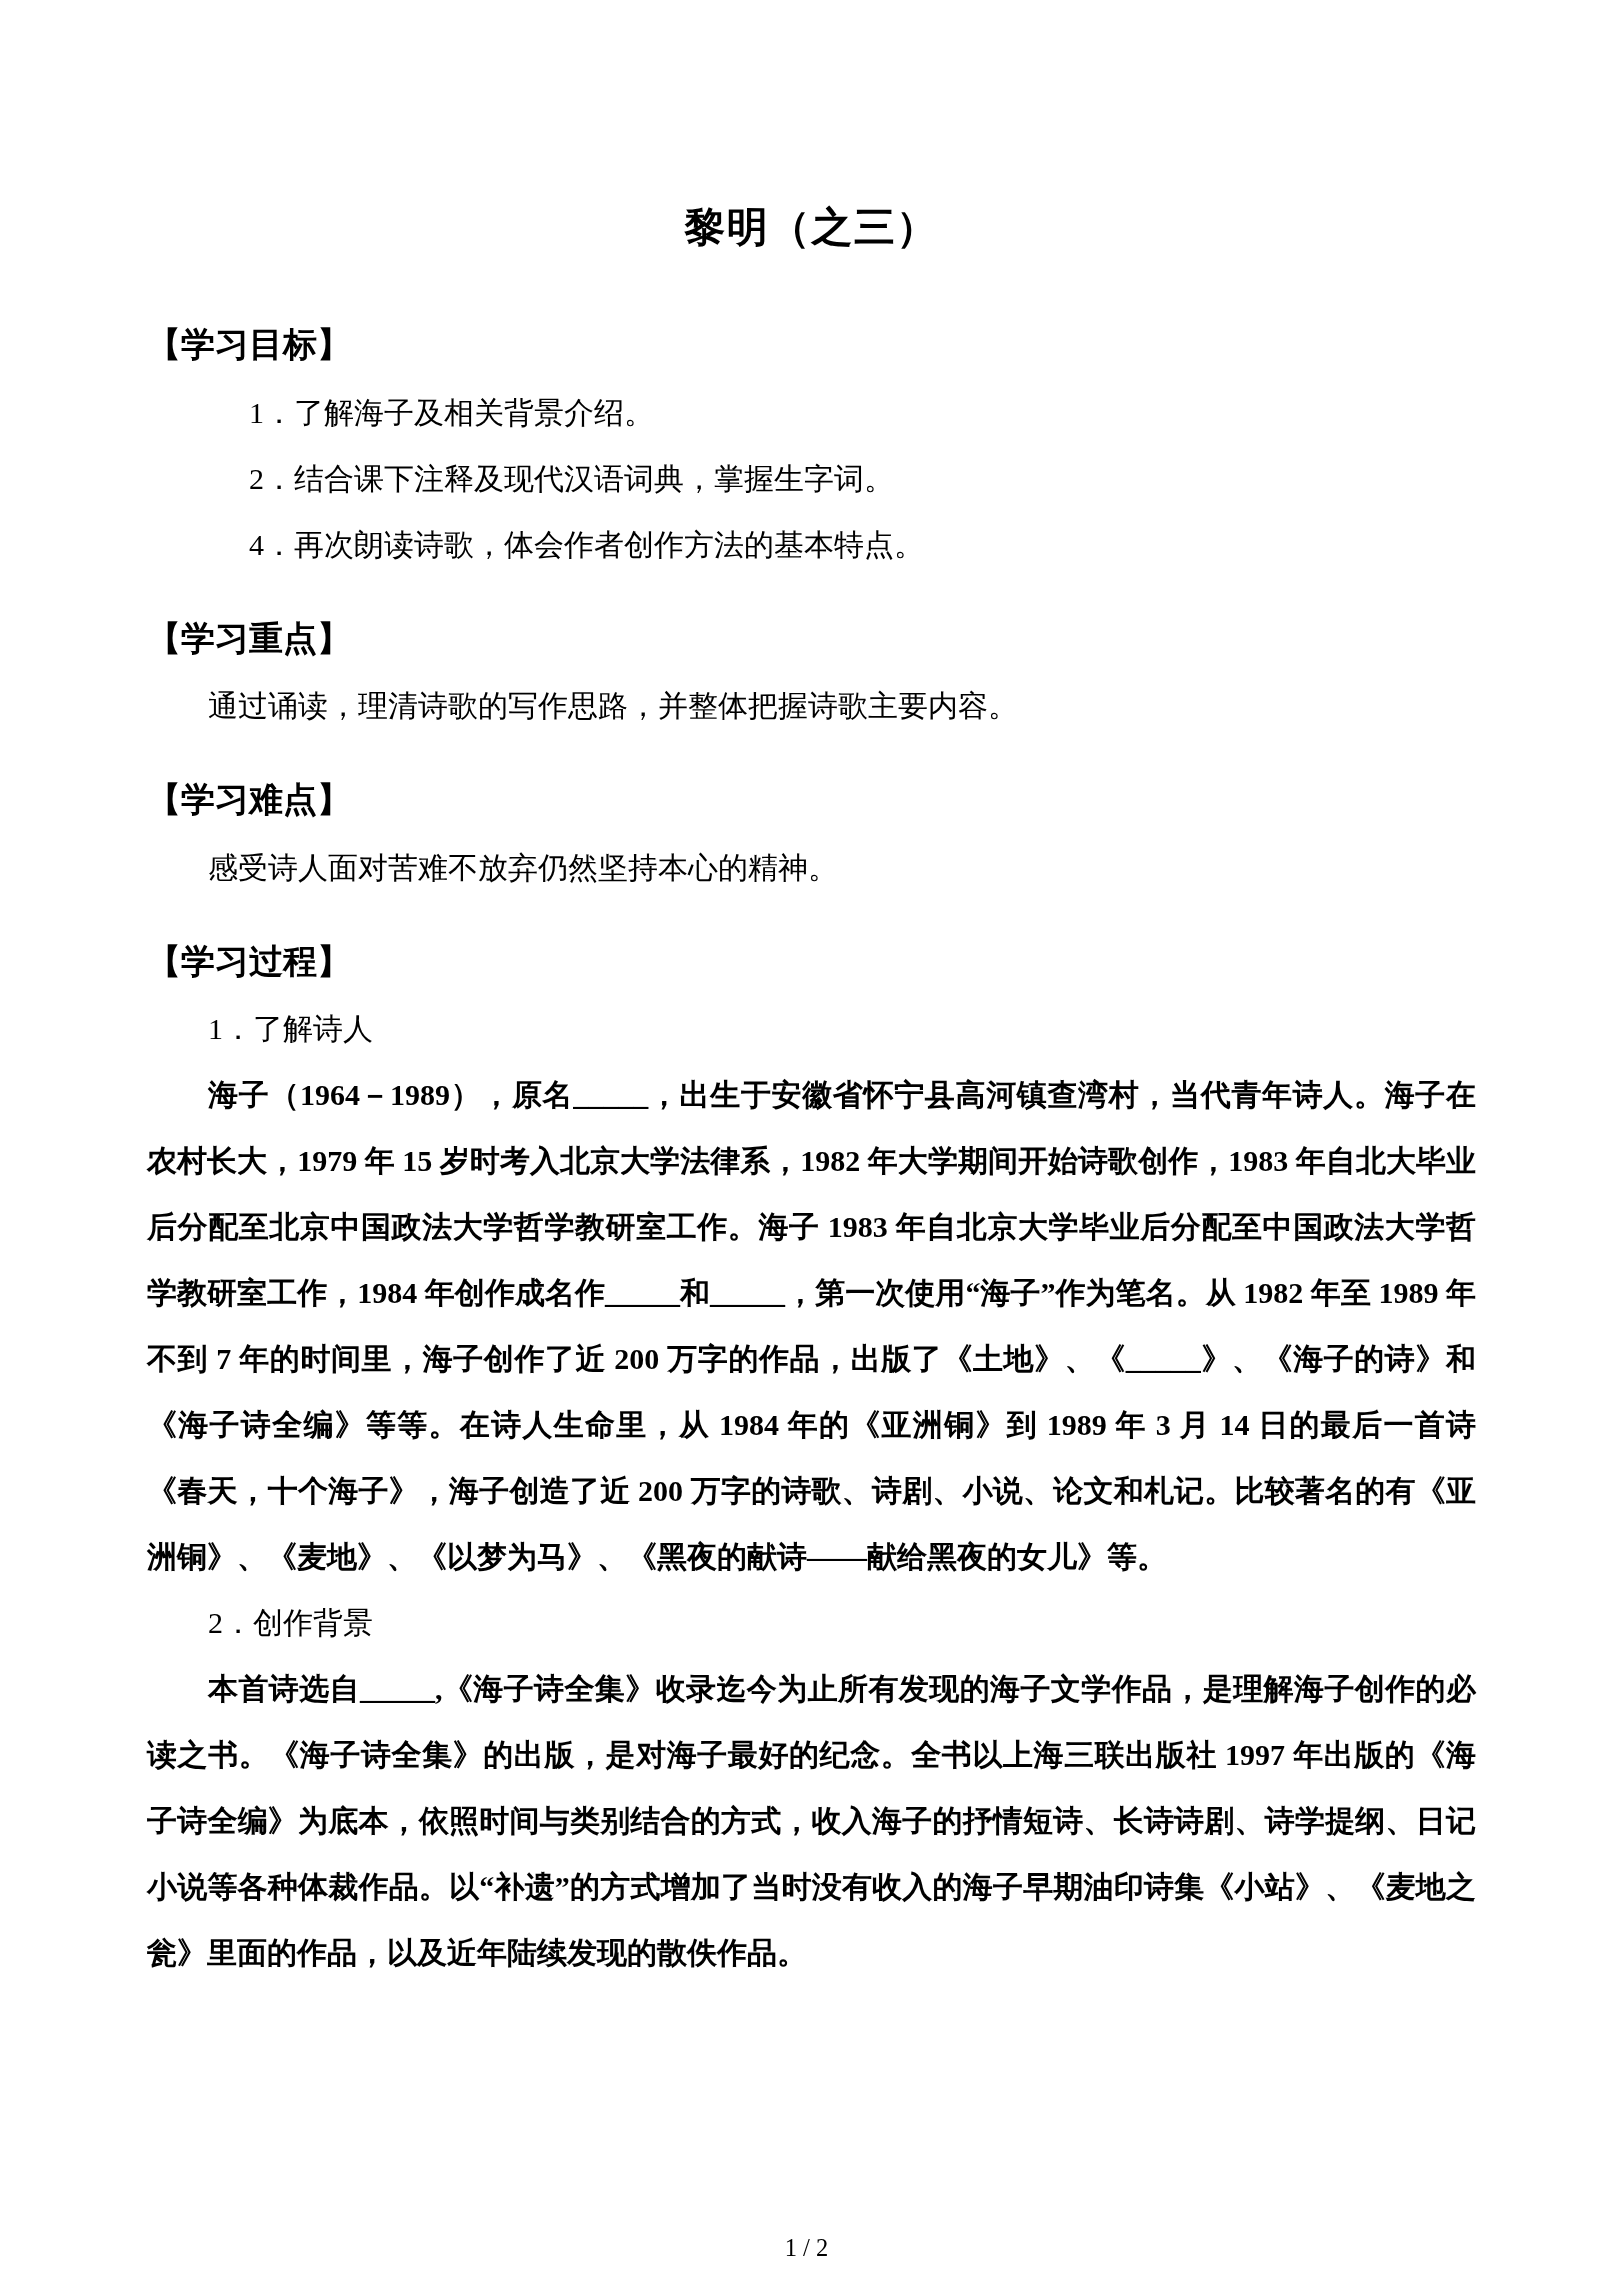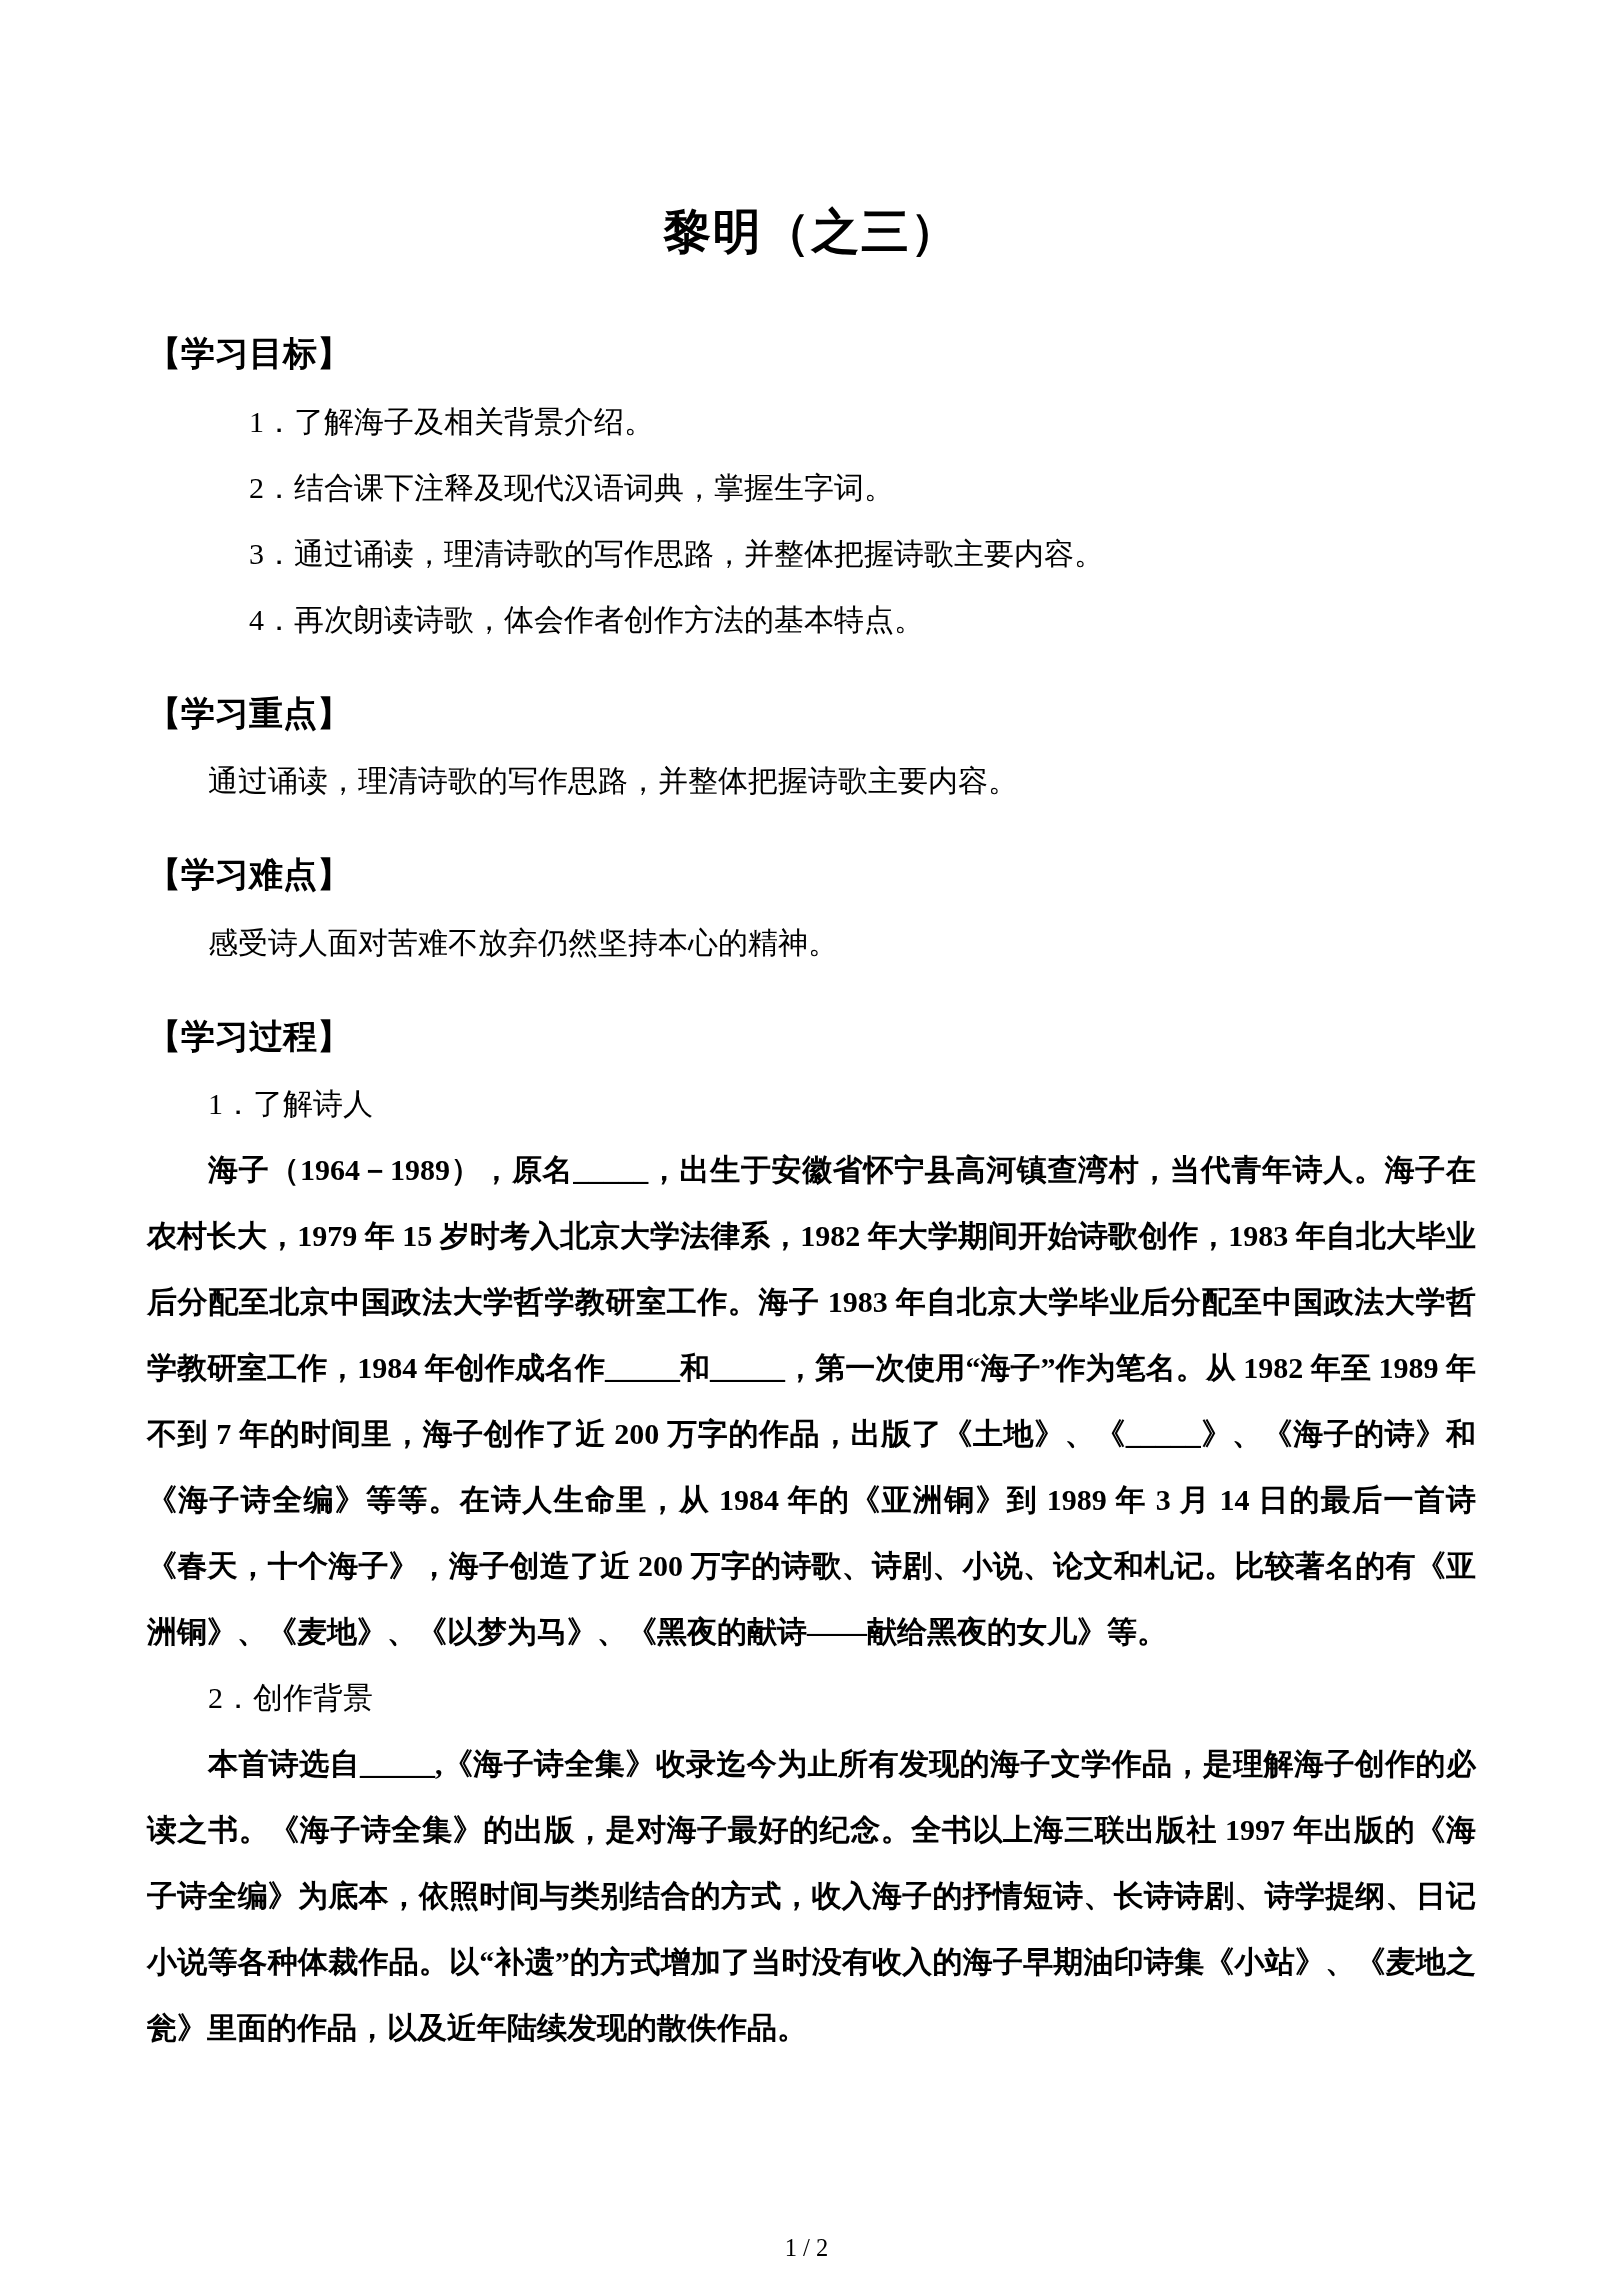--- a/index.html
+++ b/index.html
@@ -16,21 +16,21 @@
     padding: 201px 147px 0 147px;
     font-family: "Liberation Serif", "DejaVu Serif", serif;
     color: #000000;
     font-size: 30px;
     line-height: 2.2;
     overflow: hidden;
   }
   .doc-title {
     margin: 0 0 65px 0;
     text-align: center;
-    font-size: 48px;
+    font-size: 41px;
     font-weight: bold;
     line-height: 1.3;
     letter-spacing: 1.4px;
   }
   .sec-heading {
     margin: 35px 0 9.5px 0;
     font-size: 34px;
     font-weight: bold;
     line-height: 1.5;
   }
@@ -74,21 +74,20 @@
 </head>
 <body>
 
 <div class="page">
 
   <h1 class="doc-title">黎明（之三）</h1>
 
   <h2 class="sec-heading first">【学习目标】</h2>
   <p class="objective-item">1．了解海子及相关背景介绍。</p>
   <p class="objective-item">2．结合课下注释及现代汉语词典，掌握生字词。</p>
-  <p class="objective-item">3．通过诵读，理清诗歌的写作思路，并整体把握诗歌主要内容。</p>
   <p class="objective-item">4．再次朗读诗歌，体会作者创作方法的基本特点。</p>
 
   <h2 class="sec-heading">【学习重点】</h2>
   <p class="indent-para">通过诵读，理清诗歌的写作思路，并整体把握诗歌主要内容。</p>
 
   <h2 class="sec-heading">【学习难点】</h2>
   <p class="indent-para">感受诗人面对苦难不放弃仍然坚持本心的精神。</p>
 
   <h2 class="sec-heading">【学习过程】</h2>
 

